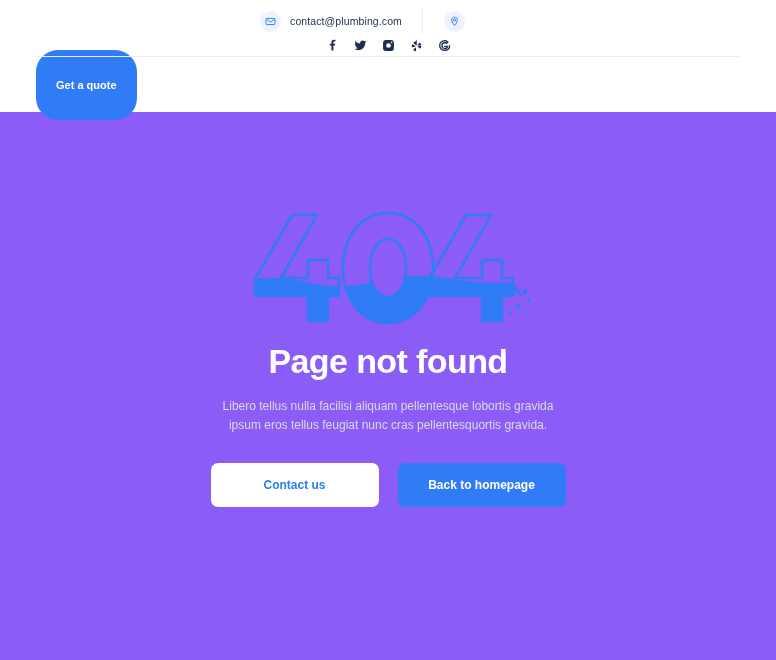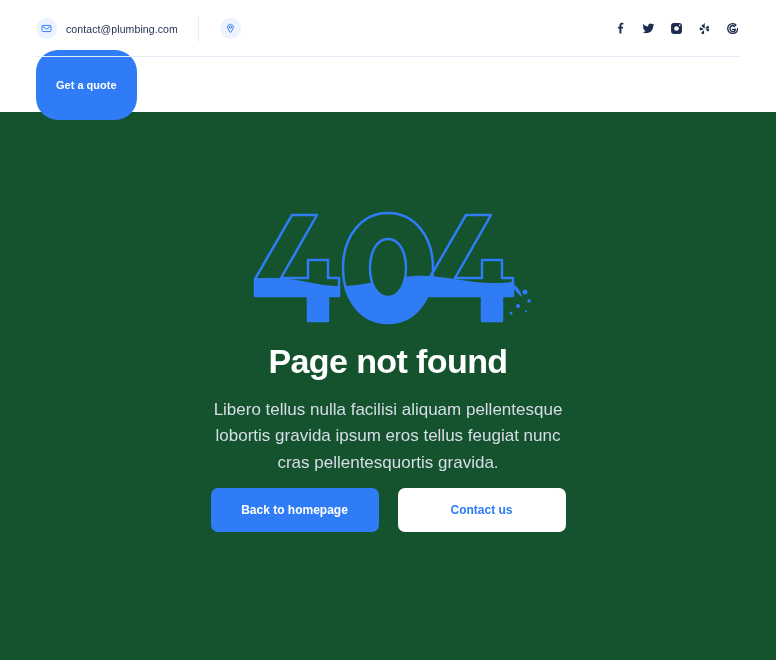--- a/index.html
+++ b/index.html
@@ -18,20 +18,21 @@
     position: relative;
   }
 
   
   .topbar {
     height: 57px;
     display: flex;
     align-items: center;
     padding: 4px 36px;
     position: relative;
+    flex-direction: column;
   }
   .topbar-divider {
     position: absolute;
     left: 36px; right: 36px; bottom: 0;
     height: 1px;
     background: #e8eef9;
   }
   .contact-list {
     display: flex;
     align-items: center;
@@ -134,21 +135,21 @@
     font-size: 11px;
     font-weight: bold;
     padding: 29px 20px;
     cursor: pointer;
     font-family: "Liberation Sans", sans-serif;
     white-space: nowrap;
   }
 
   
   .main {
-    background: #14532d;
+    background: #8b5cf6;
     height: 548px;
     display: flex;
     flex-direction: column;
     align-items: center;
     padding-top: 96px;
   }
   .graphic-404 {
     width: 310px;
     height: 120px;
     margin-bottom: 14px;
@@ -156,26 +157,26 @@
   .graphic-404 svg { display: block; width: 100%; height: 100%; }
 
   .headline {
     font-size: 34px;
     font-weight: bold;
     color: #ffffff;
     letter-spacing: -.6px;
     margin-bottom: 16px;
   }
   .subtext {
-    font-size: 17px;
+    font-size: 12px;
     line-height: 1.55;
     color: #d7dde9;
     text-align: center;
     max-width: 352px;
-    margin-bottom: 12px;
+    margin-bottom: 29px;
   }
   .cta-row {
     display: flex;
     gap: 19px;
   }
   .btn {
     border: none;
     border-radius: 7px;
     font-size: 12px;
     font-weight: bold;
@@ -295,16 +296,16 @@
         <circle cx="586" cy="206" r="2.2"></circle>
       </g>
     </svg>
   </div>
 
   <div class="headline">Page not found</div>
 
   <div class="subtext">Libero tellus nulla facilisi aliquam pellentesque lobortis gravida ipsum eros tellus feugiat nunc cras pellentesquortis gravida.</div>
 
   <div class="cta-row">
+    <button class="btn btn-secondary">Contact us</button>
     <button class="btn btn-primary">Back to homepage</button>
-    <button class="btn btn-secondary">Contact us</button>
   </div>
 </div>
 
 </body></html>

